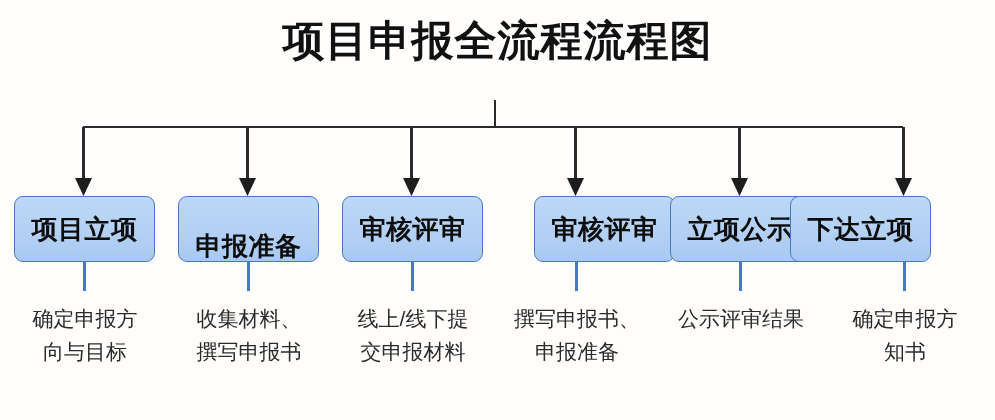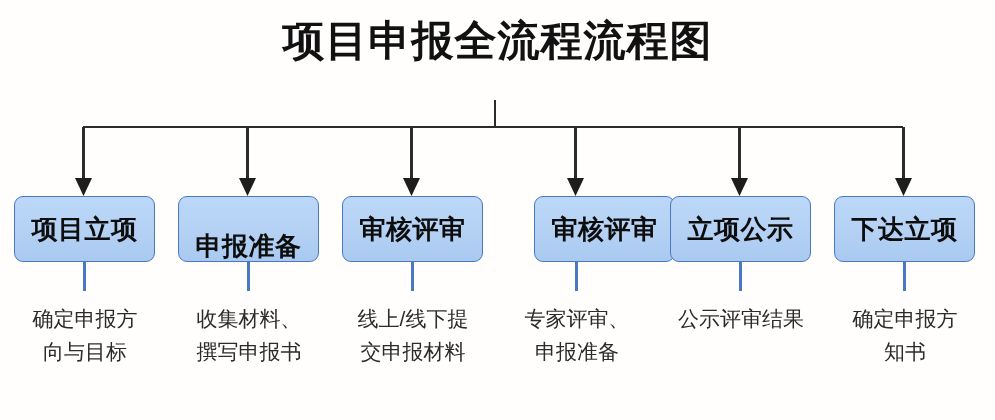--- a/index.html
+++ b/index.html
@@ -124,38 +124,38 @@
   </div>
   <div class="stage" style="left:342px;">
     <span class="stage-label">审核评审</span>
   </div>
   <div class="stage" style="left:506px;margin-left:28px;">
     <span class="stage-label">审核评审</span>
   </div>
   <div class="stage" style="left:670px;">
     <span class="stage-label">立项公示</span>
   </div>
-  <div class="stage" style="left:834px;align-items:center;">
+  <div class="stage" style="left:790px;align-items:center;">
     <span class="stage-label">下达立项</span>
   </div>
 
   <div class="caption" style="left:169px;">
     <div>收集材料、</div>
     <div>撰写申报书</div>
   </div>
   <div class="caption" style="left:5px;">
     <div>确定申报方</div>
     <div>向与目标</div>
   </div>
   <div class="caption" style="left:333px;">
     <div>线上/线下提</div>
     <div>交申报材料</div>
   </div>
   <div class="caption" style="left:497px;">
-    <div>专家评审、</div>
+    <div>撰写申报书、</div>
     <div>申报准备</div>
   </div>
   <div class="caption" style="left:661px;">
     <div>公示评审结果</div>
   </div>
   <div class="caption" style="left:825px;">
     <div>确定申报方</div>
     <div>知书</div>
   </div>
 

